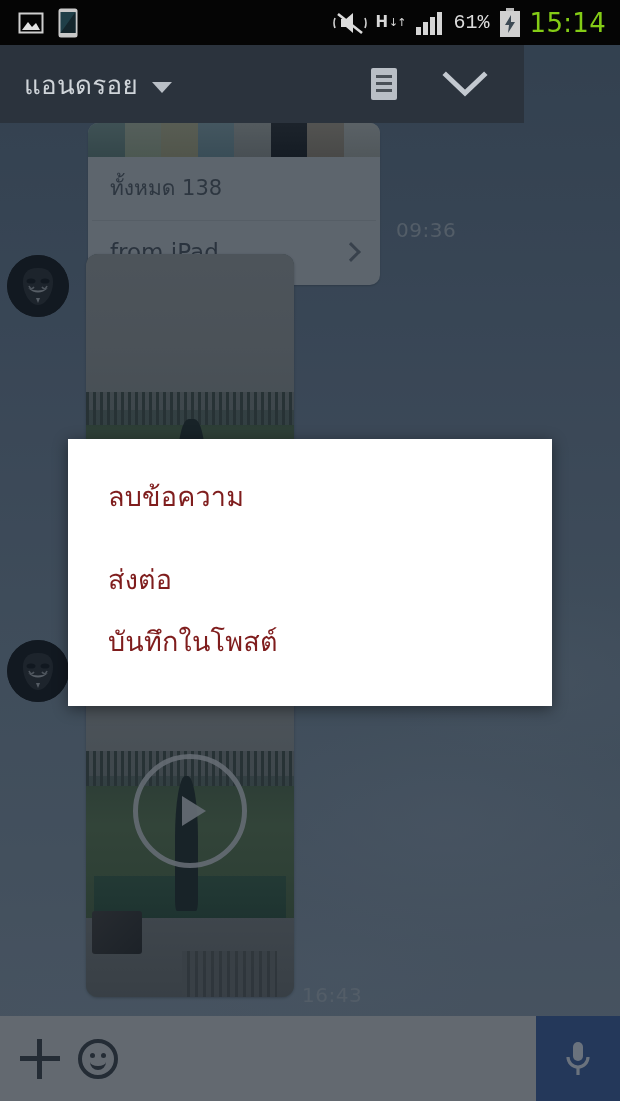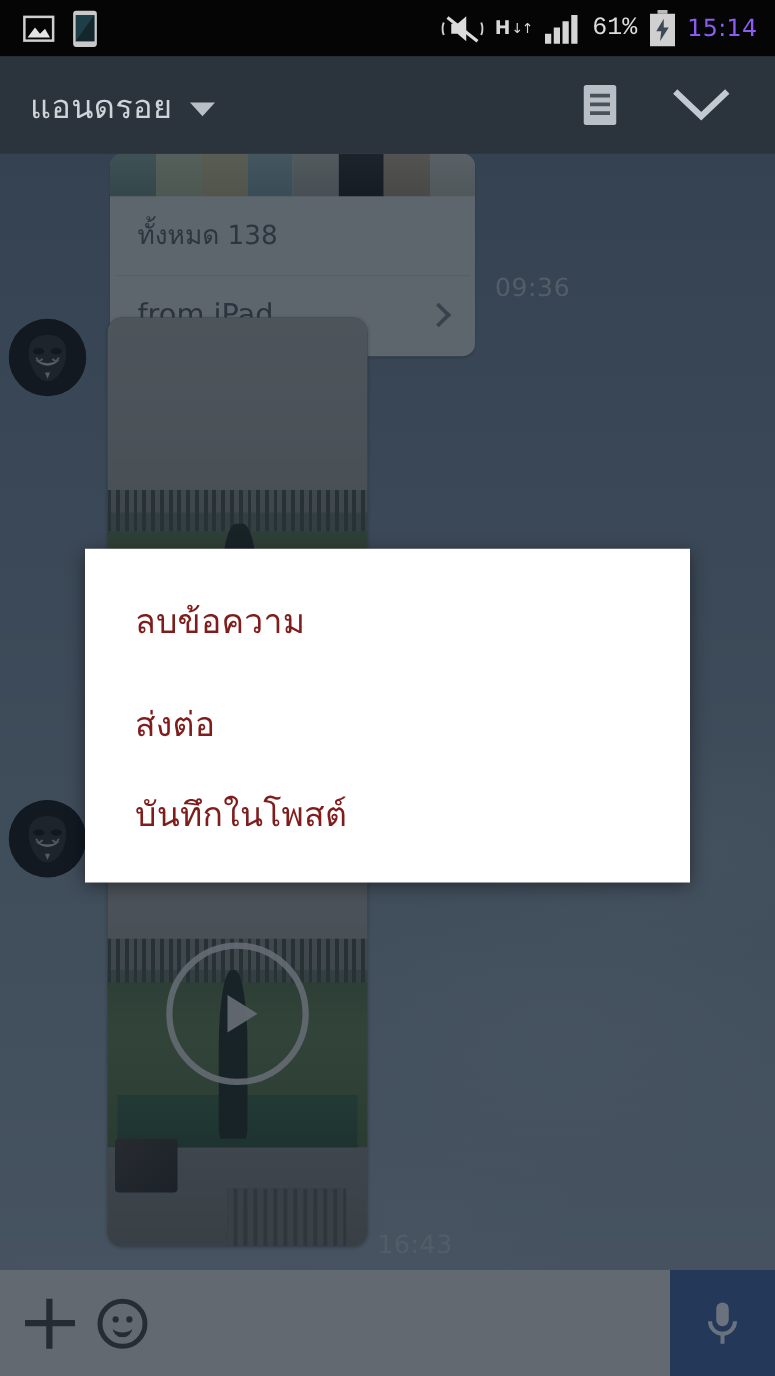--- a/index.html
+++ b/index.html
@@ -57,23 +57,23 @@
     padding-left: 18px;
   }
   .sb-right {
     margin-left: auto;
     display: flex;
     align-items: center;
     gap: 9px;
     padding-right: 14px;
   }
   .sb-clock {
-    font-size: 19px;
+    font-size: 26px;
     letter-spacing: 0.3px;
-    color: #8b5cf6;
+    color: #84cc16;
     font-weight: 400;
   }
   .sb-pct {
     font-size: 20px;
     color: #dcdcdc;
     font-family: Liberation Mono, monospace;
   }
   .sb-h {
     display: flex;
     align-items: center;
@@ -89,21 +89,21 @@
     font-size: 11px;
     line-height: 11px;
     color: #d8d8d8;
     letter-spacing: -1px;
   }
 
   
   #appbar {
     position: absolute;
     left: 0; top: 45px;
-    width: 620px; height: 78px;
+    width: 524px; height: 78px;
     background: #2b333d;
     z-index: 80;
     display: flex;
     align-items: center;
   }
   #appbar-title {
     font-size: 26px;
     color: #cfd4d9;
     padding-left: 24px;
     letter-spacing: 0.3px;
@@ -418,21 +418,21 @@
     </div>
     <div class="timestamp" style="left:302px; top:860px;">16:43</div>
 
   </div>
 
   <div id="scrim"></div>
 
   <div id="dialog">
     <div class="menu-item" style="top:36px;">ลบข้อความ</div>
     <div class="menu-item" style="top:119px;">ส่งต่อ</div>
-    <div class="menu-item" style="top:191px;">บันทึกในโพสต์</div>
+    <div class="menu-item" style="top:181px;">บันทึกในโพสต์</div>
   </div>
 
   <div id="inputbar">
     <div id="plus-icon"></div>
     <div id="emoji-icon">
       <span class="eye l"></span>
       <span class="eye r"></span>
       <span class="smile"></span>
     </div>
     <input id="text-field" type="text" value="" placeholder="" style="">

